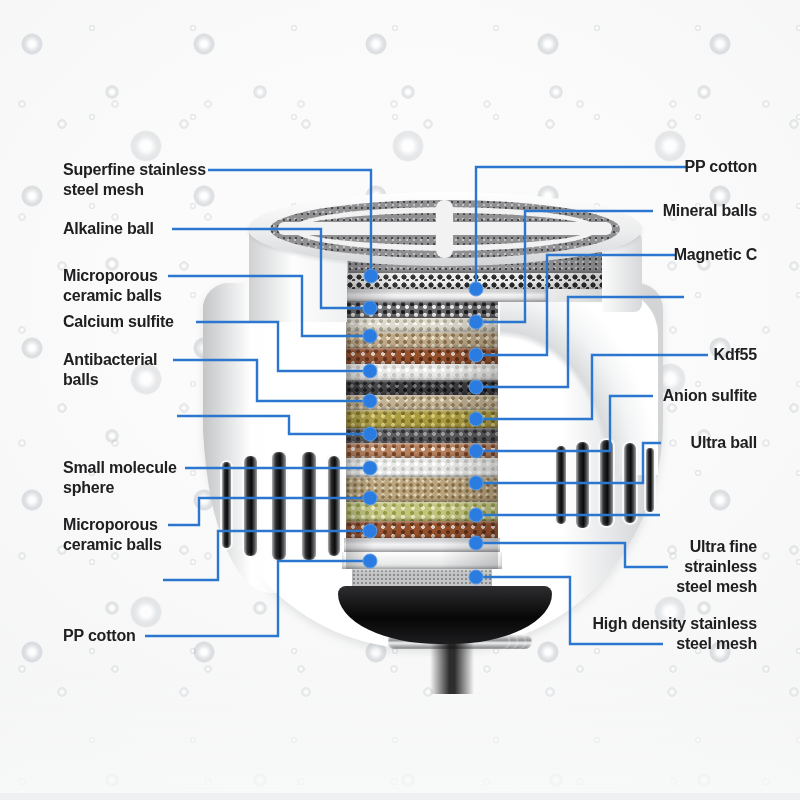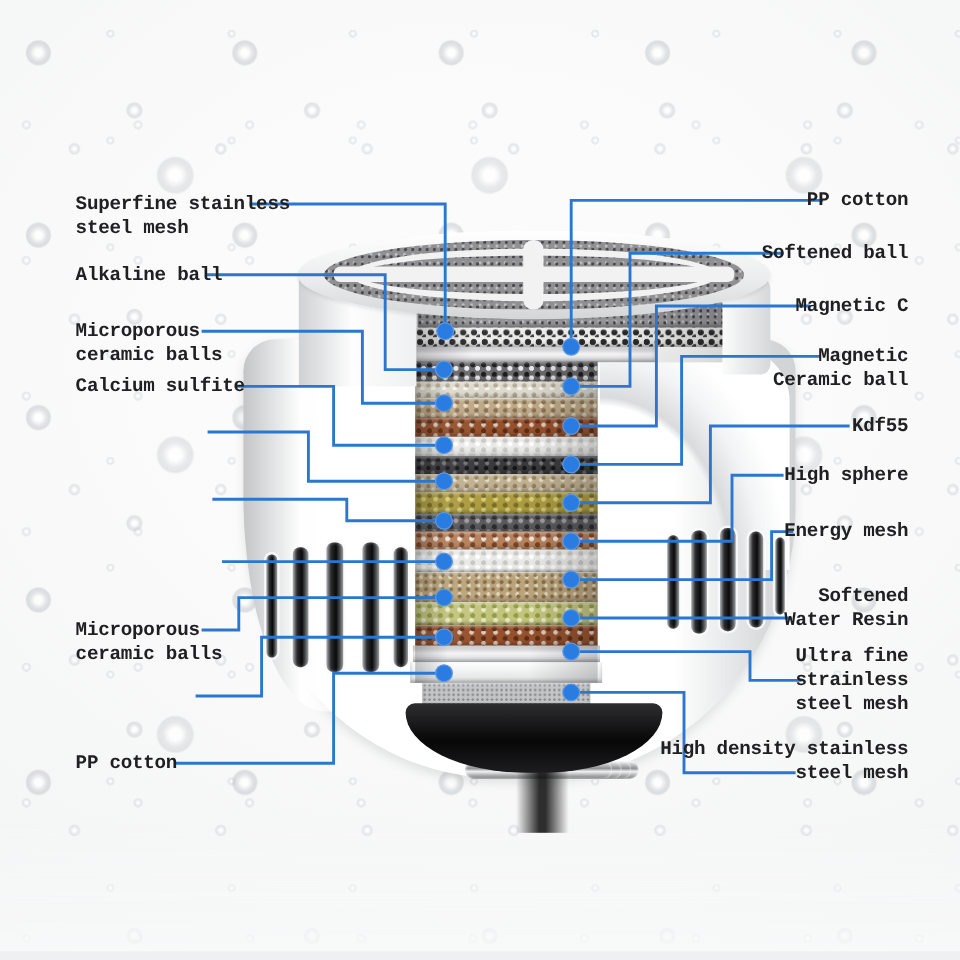--- a/index.html
+++ b/index.html
@@ -1,18 +1,18 @@
 <!DOCTYPE html>
 <html><head>
 <meta charset="utf-8">
 <style>
   html,body{margin:0;padding:0;}
   body{font-family:"Liberation Sans", sans-serif; background:#eef0f1;}
   #canvas{position:relative;width:800px;height:793px;margin:0 auto;overflow:hidden;
-    background:radial-gradient(120% 100% at 50% 38%, #fbfbfb 25%, #f0f1f2 100%);font-family:Liberation Mono, monospace;}
+    background:radial-gradient(120% 100% at 50% 38%, #fbfbfb 25%, #f0f1f2 100%);}
   #canvas *{position:absolute;box-sizing:border-box;}
 
   
   .bg{inset:0;opacity:.8;
     background-image:
       radial-gradient(circle 11px at 32px 44px,  rgba(255,255,255,.95) 26%, rgba(188,194,200,.50) 64%, rgba(138,145,152,.34) 88%, rgba(255,255,255,0) 100%),
       radial-gradient(circle 7px  at 112px 92px, rgba(255,255,255,.9) 26%,  rgba(188,194,200,.45) 64%, rgba(146,152,158,.30) 90%, rgba(255,255,255,0) 100%),
       radial-gradient(circle 5px  at 62px 124px, rgba(255,255,255,.9) 24%,  rgba(190,196,202,.42) 66%, rgba(150,156,162,.28) 90%, rgba(255,255,255,0) 100%),
       radial-gradient(circle 3.5px at 92px 28px, rgba(255,255,255,.9) 22%,  rgba(190,196,202,.40) 64%, rgba(152,158,164,.26) 90%, rgba(255,255,255,0) 100%),
       radial-gradient(circle 16px at 146px 146px,rgba(255,255,255,.95) 30%, rgba(192,198,204,.42) 66%, rgba(150,156,162,.28) 90%, rgba(255,255,255,0) 100%),
@@ -243,33 +243,33 @@
     <circle class="dt" cx="476" cy="543" r="7"></circle>
     <circle class="dt" cx="476" cy="577" r="7"></circle>
   </svg>
 
   <div class="lbl lbl-l" style="top:160px;">Superfine stainless
 steel mesh</div>
   <div class="lbl lbl-l" style="top:219px;">Alkaline ball</div>
   <div class="lbl lbl-l" style="top:266px;">Microporous
 ceramic balls</div>
   <div class="lbl lbl-l" style="top:312px;">Calcium sulfite</div>
+  <div class="lbl lbl-l" style="top:350px;">Antibacterial
+balls</div>
+  <div class="lbl lbl-l" style="top:458px;">Small molecule
+sphere</div>
   <div class="lbl lbl-l" style="top:515px;">Microporous
 ceramic balls</div>
   <div class="lbl lbl-l" style="top:626px;">PP cotton</div>
 
   <div class="lbl lbl-r" style="top:157px;">PP cotton</div>
-  <div class="lbl lbl-r" style="top:201px;">Softened ball</div>
+  <div class="lbl lbl-r" style="top:201px;">Mineral balls</div>
   <div class="lbl lbl-r" style="top:245px;">Magnetic C</div>
-  <div class="lbl lbl-r" style="top:287px;">Magnetic
-Ceramic ball</div>
   <div class="lbl lbl-r" style="top:345px;">Kdf55</div>
-  <div class="lbl lbl-r" style="top:386px;">High sphere</div>
-  <div class="lbl lbl-r" style="top:433px;">Energy mesh</div>
-  <div class="lbl lbl-r" style="top:487px;">Softened
-Water Resin</div>
+  <div class="lbl lbl-r" style="top:386px;">Anion sulfite</div>
+  <div class="lbl lbl-r" style="top:433px;">Ultra ball</div>
   <div class="lbl lbl-r" style="top:537px;">Ultra fine
 strainless
 steel mesh</div>
   <div class="lbl lbl-r" style="top:614px;">High density stainless
 steel mesh</div>
 
 </div>
 
 </body></html>

